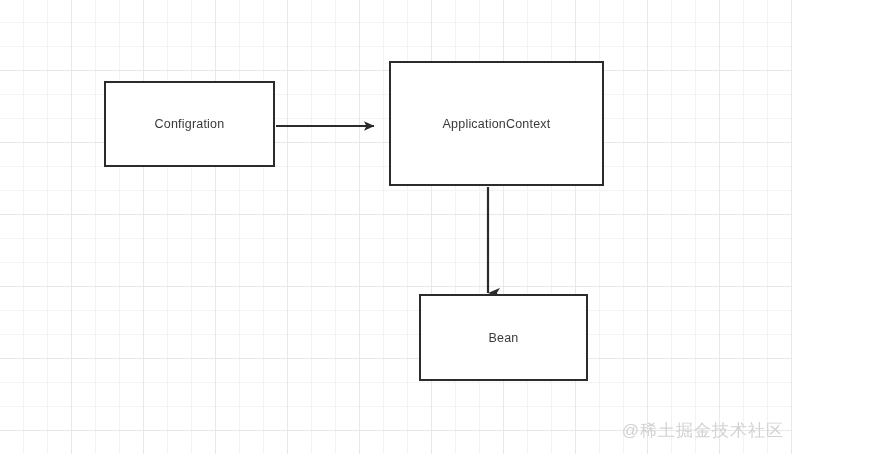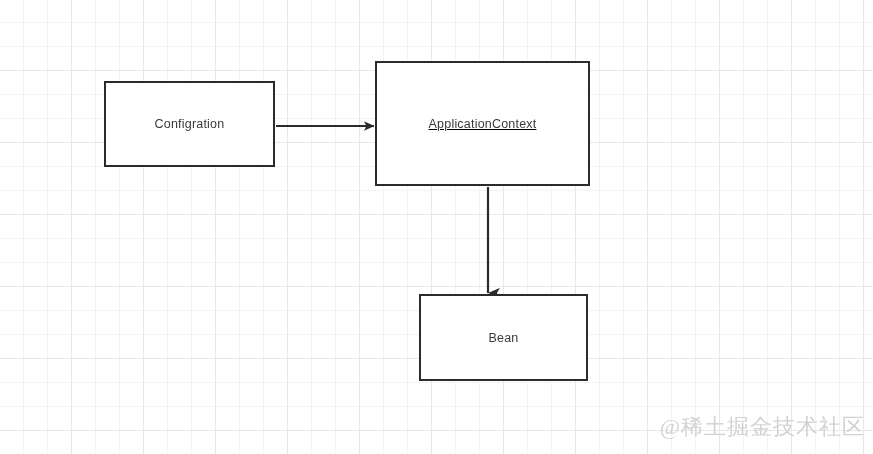--- a/index.html
+++ b/index.html
@@ -2,21 +2,21 @@
 <html><head>
 <meta charset="utf-8">
 <style>
   html, body {
     margin: 0;
     padding: 0;
     background: #ffffff;
   }
   #canvas {
     position: relative;
-    width: 873px;
+    width: 792px;
     height: 454px;
     overflow: hidden;
     background-color: #ffffff;
     background-image:
       linear-gradient(to right, #e8e8e8 1px, transparent 1px),
       linear-gradient(to bottom, #e8e8e8 1px, transparent 1px),
       linear-gradient(to right, #f3f3f3 1px, transparent 1px),
       linear-gradient(to bottom, #f3f3f3 1px, transparent 1px);
     background-size:
       72px 72px,
@@ -52,22 +52,22 @@
     width: 873px;
     height: 454px;
     overflow: visible;
     pointer-events: none;
   }
 
   .watermark {
     position: absolute;
     right: 8px;
     bottom: 12px;
-    font-family: Liberation Serif, serif;
-    font-size: 22px;
+    font-family: Liberation Sans, sans-serif;
+    font-size: 17px;
     color: #d2d2d2;
     letter-spacing: 1px;
     white-space: nowrap;
     user-select: none;
   }
 </style>
 </head>
 <body>
 
 <div id="canvas">
@@ -84,21 +84,21 @@
 
     <line x1="276" y1="126" x2="374" y2="126" stroke="#2b2b2b" stroke-width="2.2" marker-end="url(#arrow-right)"></line>
 
     <line x1="488" y1="187" x2="488" y2="293" stroke="#2b2b2b" stroke-width="2.2" marker-end="url(#arrow-down)"></line>
   </svg>
 
   <div class="node" style="left:104px; top:81px; width:171px; height:86px;">
     <span class="node-label">Configration</span>
   </div>
 
-  <div class="node" style="left:375px; top:61px; width:215px; height:125px;text-decoration:underline;">
+  <div class="node" style="left:389px; top:61px; width:215px; height:125px;">
     <span class="node-label">ApplicationContext</span>
   </div>
 
   <div class="node" style="left:398px; top:294px; width:169px; height:87px;margin-left:21px;">
     <span class="node-label">Bean</span>
   </div>
 
   <div class="watermark">@稀土掘金技术社区</div>
 
 </div>

